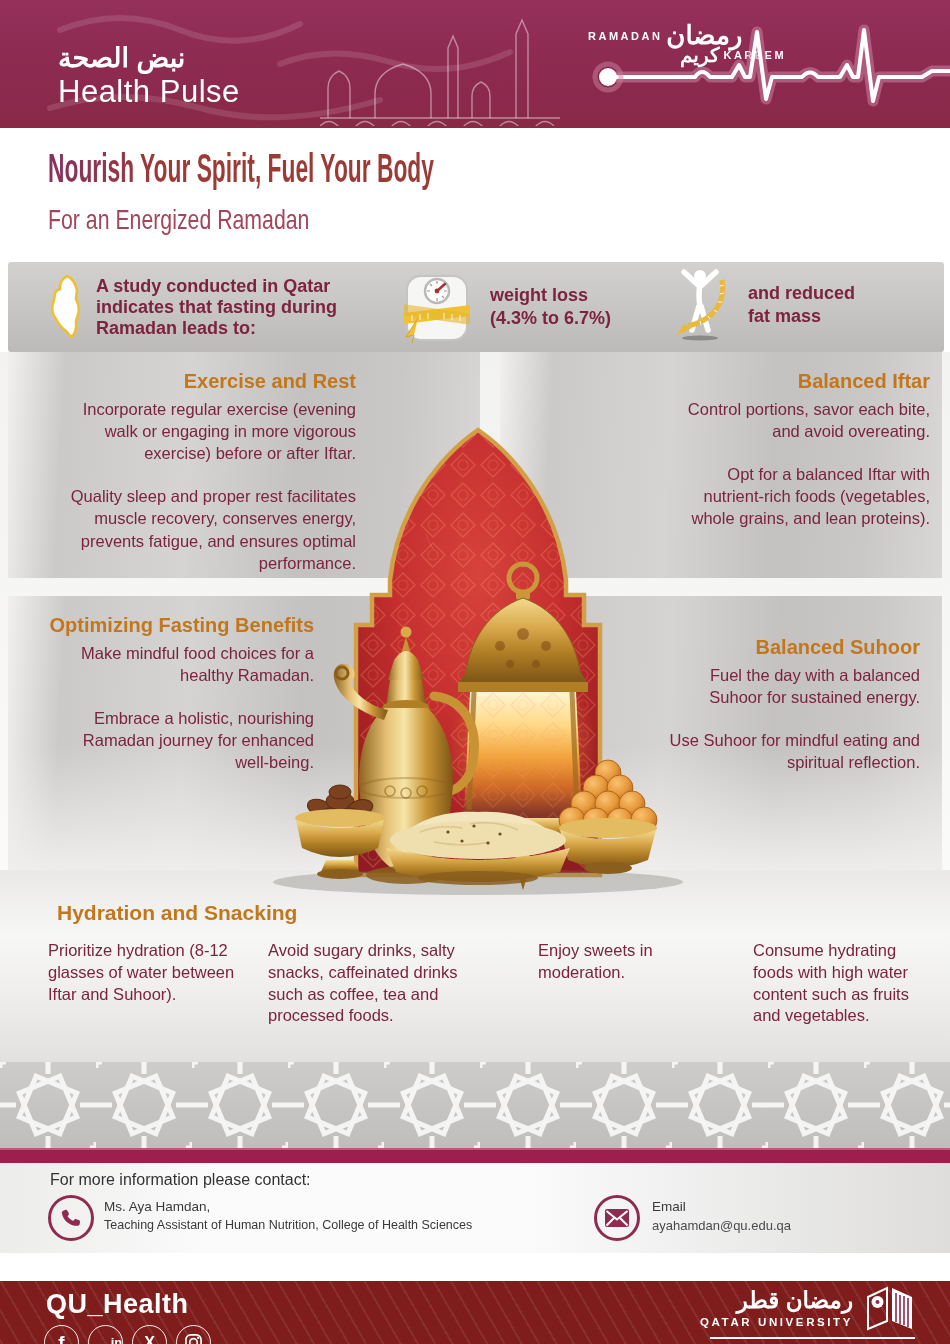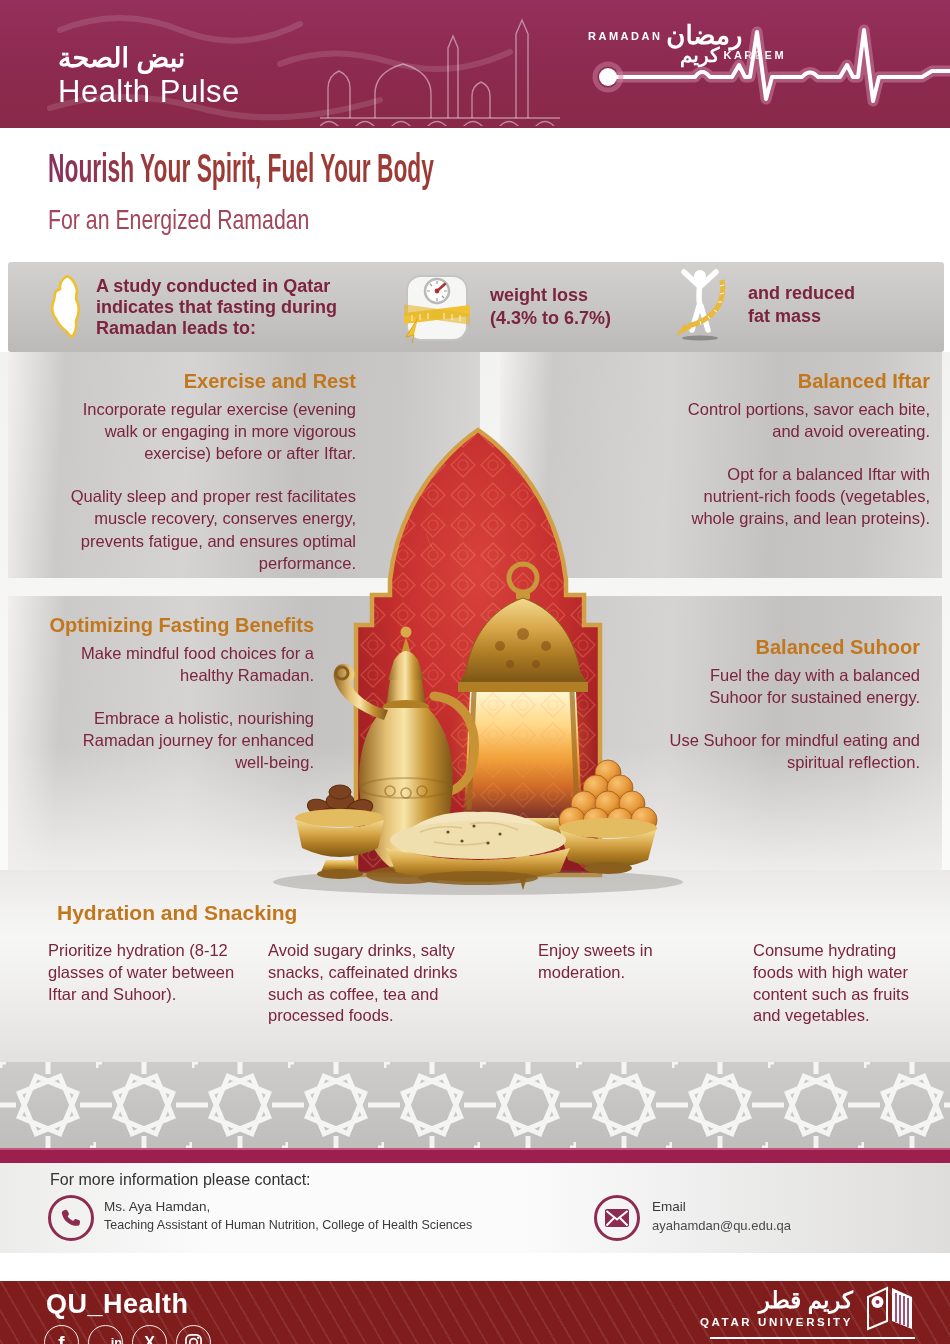--- a/index.html
+++ b/index.html
@@ -444,21 +444,21 @@
           <rect x="1" y="1" width="16" height="16" rx="5" fill="none" stroke="#fff" stroke-width="1.8"></rect>
           <circle cx="9" cy="9" r="4" fill="none" stroke="#fff" stroke-width="1.8"></circle>
           <circle cx="14" cy="4" r="1.3" fill="#fff"></circle>
         </svg>
       </div>
     </div>
 
     <div class="qulogo">
       <div class="qu-row">
         <div>
-          <div class="qu-ar">كريم قطر</div>
+          <div class="qu-ar">رمضان قطر</div>
           <div class="qu-en">QATAR UNIVERSITY</div>
         </div>
         <svg width="50" height="46" viewBox="0 0 50 46">
           <path d="M3,12 L22,3 V36 L3,44 Z" fill="none" stroke="#fff" stroke-width="2"></path>
           <circle cx="12.5" cy="17" r="6" fill="#fff"></circle>
           <circle cx="12.5" cy="17" r="2" fill="#8D2A4F"></circle>
           <path d="M27,3 L47,12 V44 L27,36 Z" fill="#fff"></path>
           <path d="M31,8 V37 M35,10 V39 M39,11 V40 M43,13 V42" stroke="#8D2A4F" stroke-width="1.6"></path>
         </svg>
       </div>

